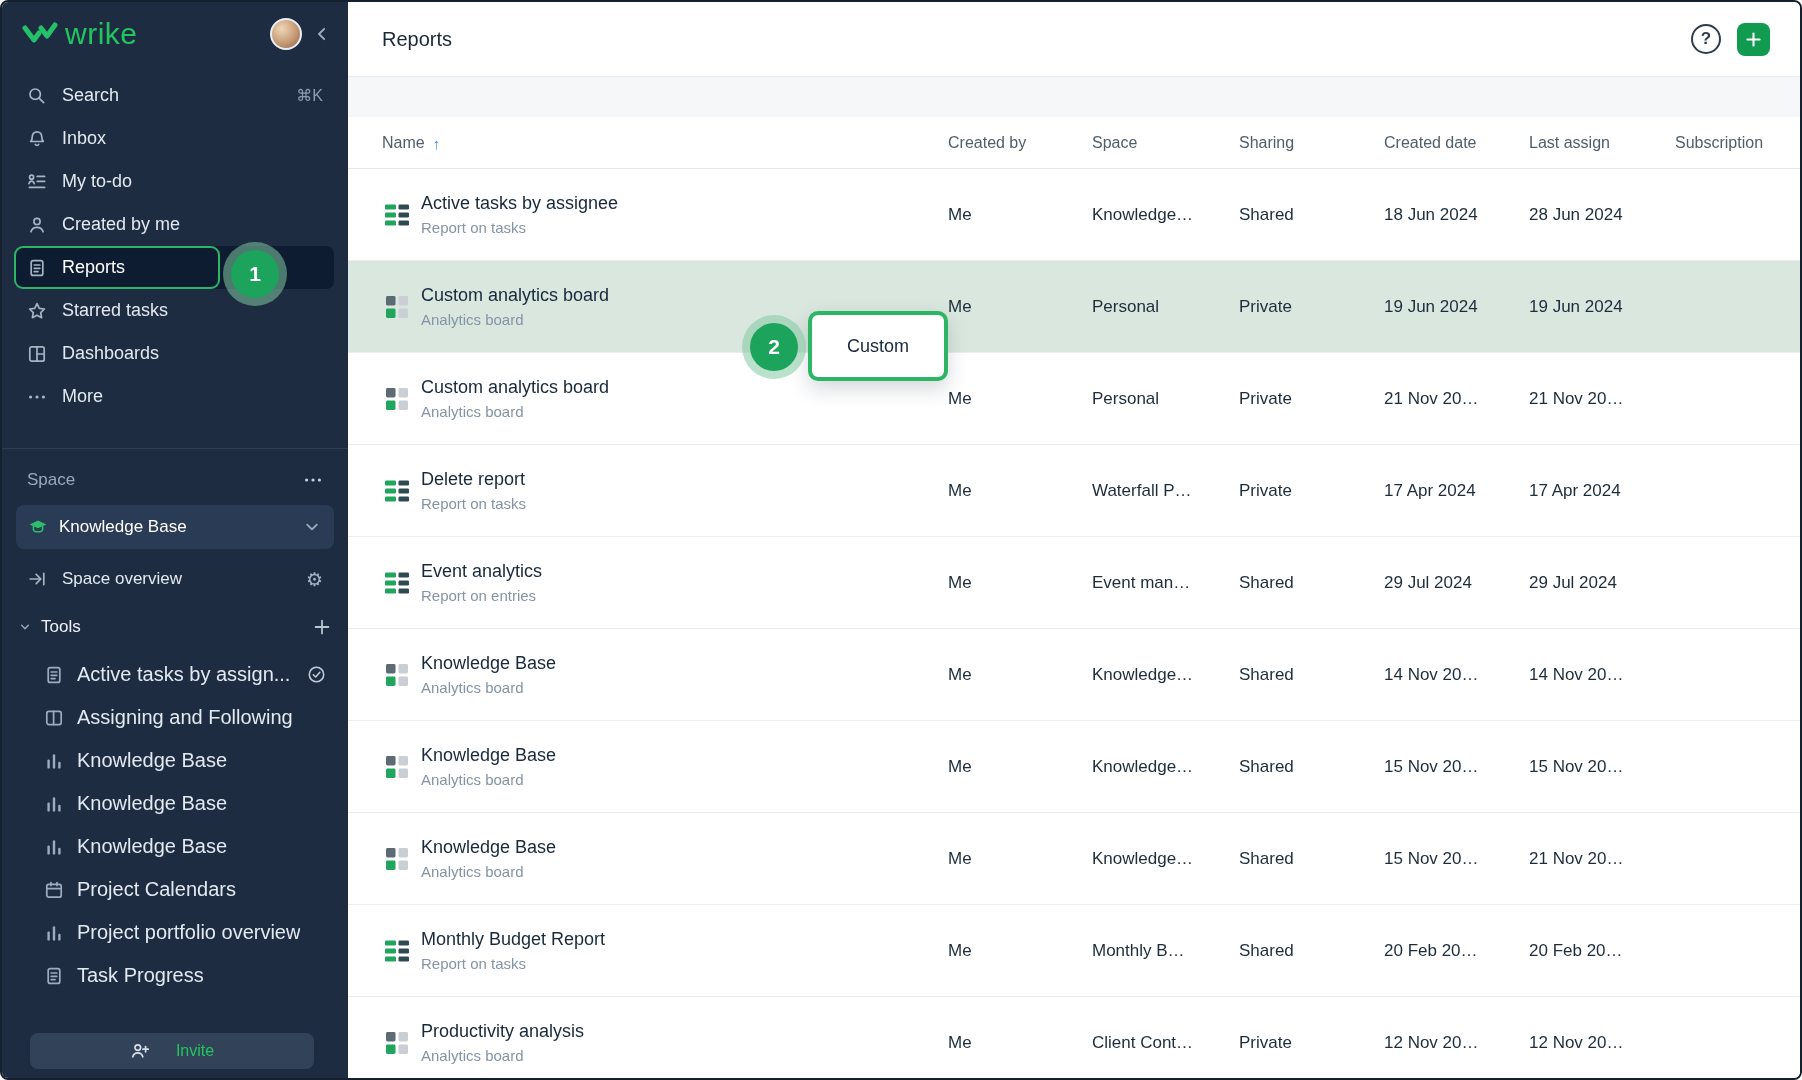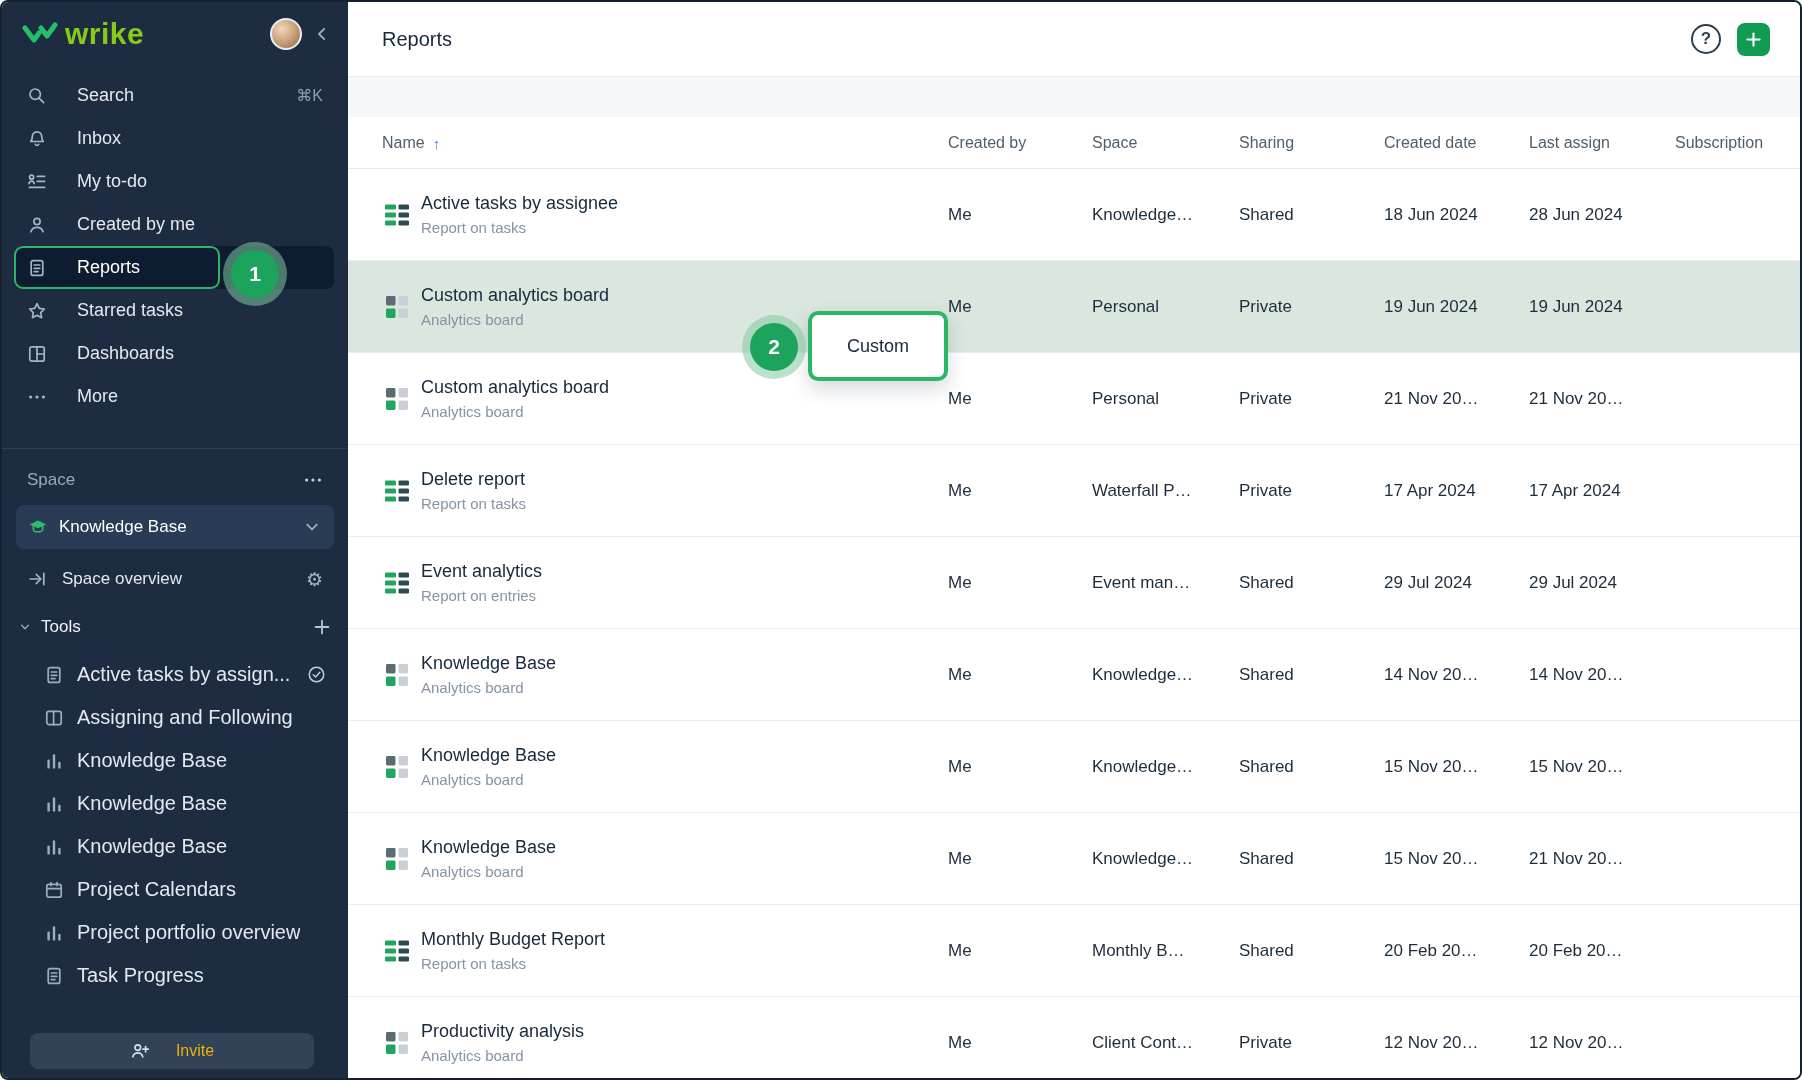--- a/index.html
+++ b/index.html
@@ -5,26 +5,26 @@
   *{box-sizing:border-box;margin:0;padding:0}
   html,body{background:#ffffff}
   body{font-family:"Liberation Sans",sans-serif;}
   .app{position:relative;width:1802px;height:1080px;border:2px solid #15202d;border-radius:8px;overflow:hidden;display:flex;background:#fff}
 
   
   .sidebar{position:relative;width:346px;flex:0 0 346px;background:#1e2c42;color:#e3e9f0;overflow:hidden}
   .logo-row{display:flex;align-items:center;height:64px;padding:0 16px 0 20px}
   .logo{display:flex;align-items:center;gap:7px;cursor:pointer}
   .logo-mark{width:36px;height:26px}
-  .logo-text{font-size:30px;font-weight:bold;color:#84cc16;letter-spacing:.5px}
+  .logo-text{font-size:30px;font-weight:normal;color:#22c55e;letter-spacing:.5px}
   .avatar{width:32px;height:32px;border-radius:50%;margin-left:auto;background:radial-gradient(circle at 35% 32%,#f0d6b8,#c59a74 55%,#8a6248);border:2px solid #e8eef4;cursor:pointer}
   .collapse{color:#9fb0c2;margin-left:10px;display:flex;cursor:pointer}
   .collapse svg{width:20px;height:20px}
   .nav{margin-top:8px}
-  .nav-item{position:relative;display:flex;align-items:center;gap:30px;height:43px;margin:0 14px;padding:0 11px;border-radius:8px;font-size:18px;color:#e3e9f0;cursor:pointer}
+  .nav-item{position:relative;display:flex;align-items:center;gap:15px;height:43px;margin:0 14px;padding:0 11px;border-radius:8px;font-size:18px;color:#e3e9f0;cursor:pointer}
   .nav-item.active{background:#0e1c31;color:#fff}
   .active-outline{position:absolute;left:-2px;top:0;width:206px;height:43px;border:2.5px solid #2cb565;border-radius:9px;pointer-events:none}
   .nav-icon{width:20px;height:20px;color:#a6b4c4;display:flex;flex:0 0 20px}
   .shortcut{margin-left:auto;color:#8e9cae;font-size:16px}
   .i20{width:20px;height:20px}
   .space-section{margin-top:30px;border-top:1px solid rgba(255,255,255,.09);padding-top:12px}
   .space-head{display:flex;align-items:center;height:38px;padding:0 25px;color:#9aa9bc;font-size:17px}
   .space-dots{margin-left:auto;color:#c6d1de;display:flex;cursor:pointer}
   .space-select{display:flex;align-items:center;gap:11px;height:44px;margin:6px 14px 8px;padding:0 12px;background:#2a3b55;border-radius:8px;font-size:17px;color:#fff;cursor:pointer}
   .space-select .i20{flex:0 0 20px}
@@ -34,21 +34,21 @@
   .gear{margin-left:auto;color:#a6b4c4;font-size:19px;cursor:pointer}
   .tools-head{display:flex;align-items:center;gap:9px;height:52px;padding:0 16px;font-size:17px;color:#eef2f7;cursor:pointer}
   .tools-chev{width:14px;height:14px;color:#9aa9bc;display:flex}
   .tools-chev svg{width:14px;height:14px}
   .tools-plus{margin-left:auto;color:#b9c5d3;display:flex;cursor:pointer}
   .tool-item{display:flex;align-items:center;gap:13px;height:43px;padding:0 22px 0 42px;font-size:20px;color:#e3e9f0;cursor:pointer;white-space:nowrap}
   .tool-icon{width:20px;height:20px;color:#9cadc0;display:flex;flex:0 0 20px}
   .tool-label{overflow:hidden;text-overflow:ellipsis}
   .tool-check{margin-left:auto;color:#c3cedb;display:flex;flex:0 0 19px}
   .tool-check svg{width:19px;height:19px}
-  .invite-btn{position:absolute;left:28px;right:34px;bottom:9px;height:36px;display:flex;align-items:center;justify-content:center;gap:26px;background:rgba(124,146,175,.22);border:none;border-radius:8px;color:#eab308;font-size:16px;font-family:inherit;cursor:pointer}
+  .invite-btn{position:absolute;left:28px;right:34px;bottom:9px;height:36px;display:flex;align-items:center;justify-content:center;gap:26px;background:rgba(124,146,175,.22);border:none;border-radius:8px;color:#22c55e;font-size:16px;font-family:inherit;cursor:pointer}
   .invite-btn .i20{color:#d6dee8}
 
   
   .main{flex:1;display:flex;flex-direction:column;background:#fff;min-width:0}
   .main-header{display:flex;align-items:center;height:75px;padding:0 30px 0 34px;border-bottom:1px solid #e8ecef;flex:0 0 75px}
   .page-title{font-size:20px;color:#17293b;font-weight:500}
   .hdr-actions{margin-left:auto;display:flex;align-items:center;gap:16px}
   .help-btn{width:30px;height:30px;border-radius:50%;border:2px solid #2e3d4d;color:#2e3d4d;font-size:17px;font-weight:bold;display:flex;align-items:center;justify-content:center;background:#fff;cursor:pointer}
   .add-btn{width:33px;height:33px;border-radius:8px;background:#119b50;color:#fff;display:flex;align-items:center;justify-content:center;border:none;cursor:pointer}
   .add-btn svg{width:19px;height:19px;stroke-width:2.2}

